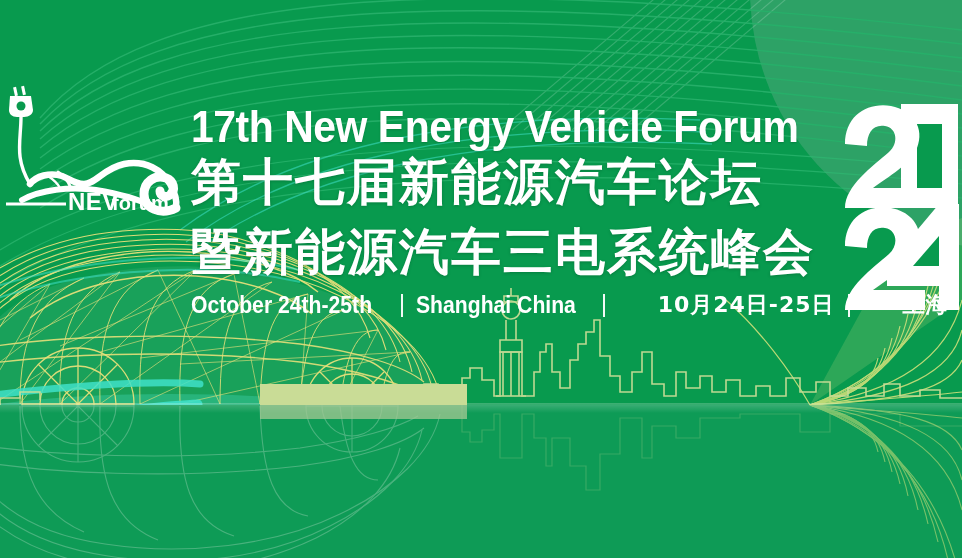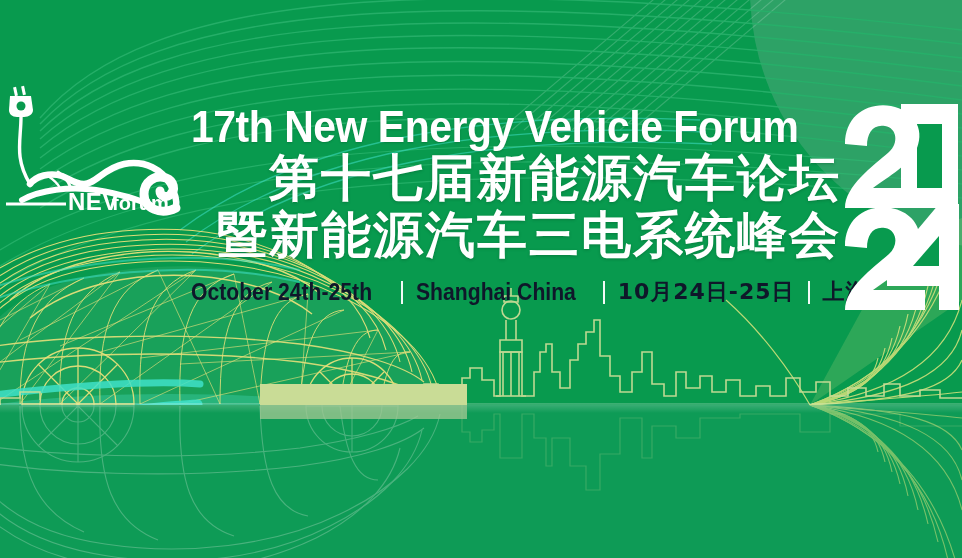--- a/index.html
+++ b/index.html
@@ -29,47 +29,46 @@
     font-size:44px;
     line-height:46px;
     letter-spacing:-0.5px;
     transform:scaleX(0.93);
     transform-origin:left center;
     white-space:nowrap;
     text-shadow:0 1px 2px rgba(0,60,25,.25);
   }
   .title-cn{
     color:#ffffff;
-    font-family:Liberation Mono, monospace;
+    font-family:Liberation Serif, serif;
     font-weight:bold;
     font-size:50px;
     line-height:56px;
     letter-spacing:2px;
     white-space:nowrap;
     text-shadow:0 1px 3px rgba(0,60,25,.3);
-    text-align:right;
   }
   #title-cn-1{margin-top:4px;}
-  #title-cn-2{margin-top:1px;}
+  #title-cn-2{margin-top:14px;}
 
   
   #meta{
     margin-top:10px;
     display:flex;align-items:center;
-    color:#0f172a;
+    color:#ffffff;
     white-space:nowrap;
   }
   .meta-en{
     font-family:"Liberation Sans Narrow","Liberation Sans",sans-serif;
     font-weight:bold;font-size:23px;letter-spacing:0px;
     transform:scaleX(0.92);transform-origin:left center;
   }
   .meta-cn{
     font-family:"DejaVu Sans","Liberation Sans",sans-serif;
-    font-weight:bold;font-size:22px;letter-spacing:1px;
+    font-weight:bold;font-size:22px;letter-spacing:1px;margin-left:40px;
   }
   .meta-sep{
     display:inline-block;width:2px;height:23px;background:#ffffff;
     margin:0 13px;opacity:.95;flex:0 0 auto;
   }
 
   
   #year{position:absolute;left:843px;top:100px;width:119px;height:212px;}
 
   

